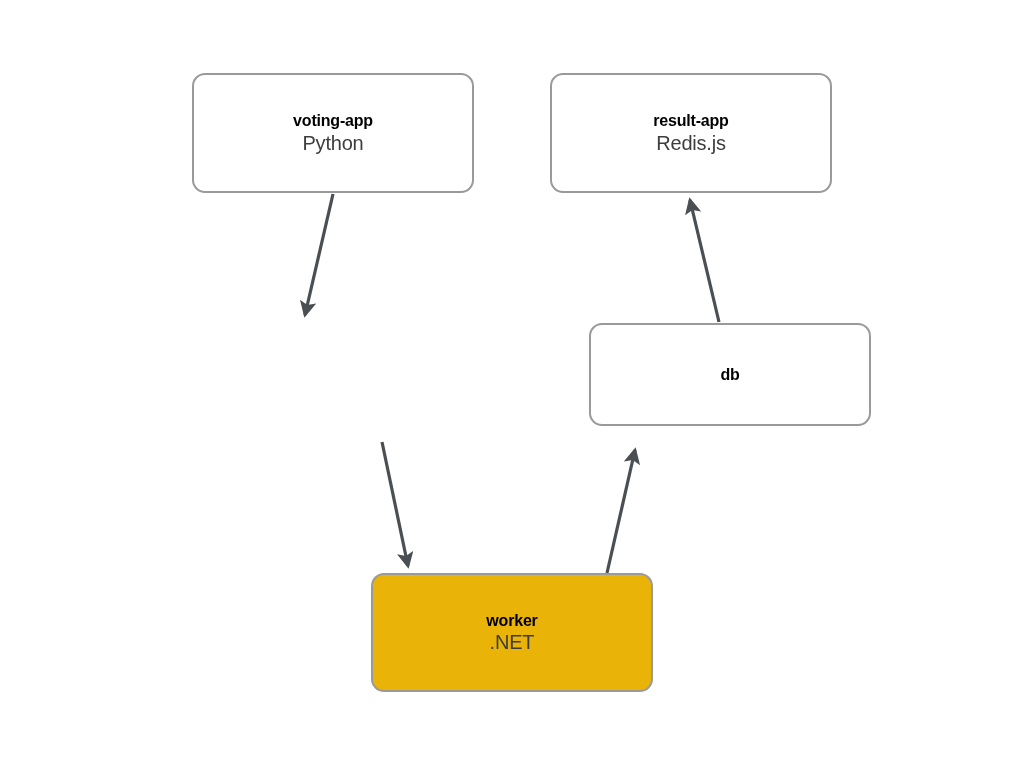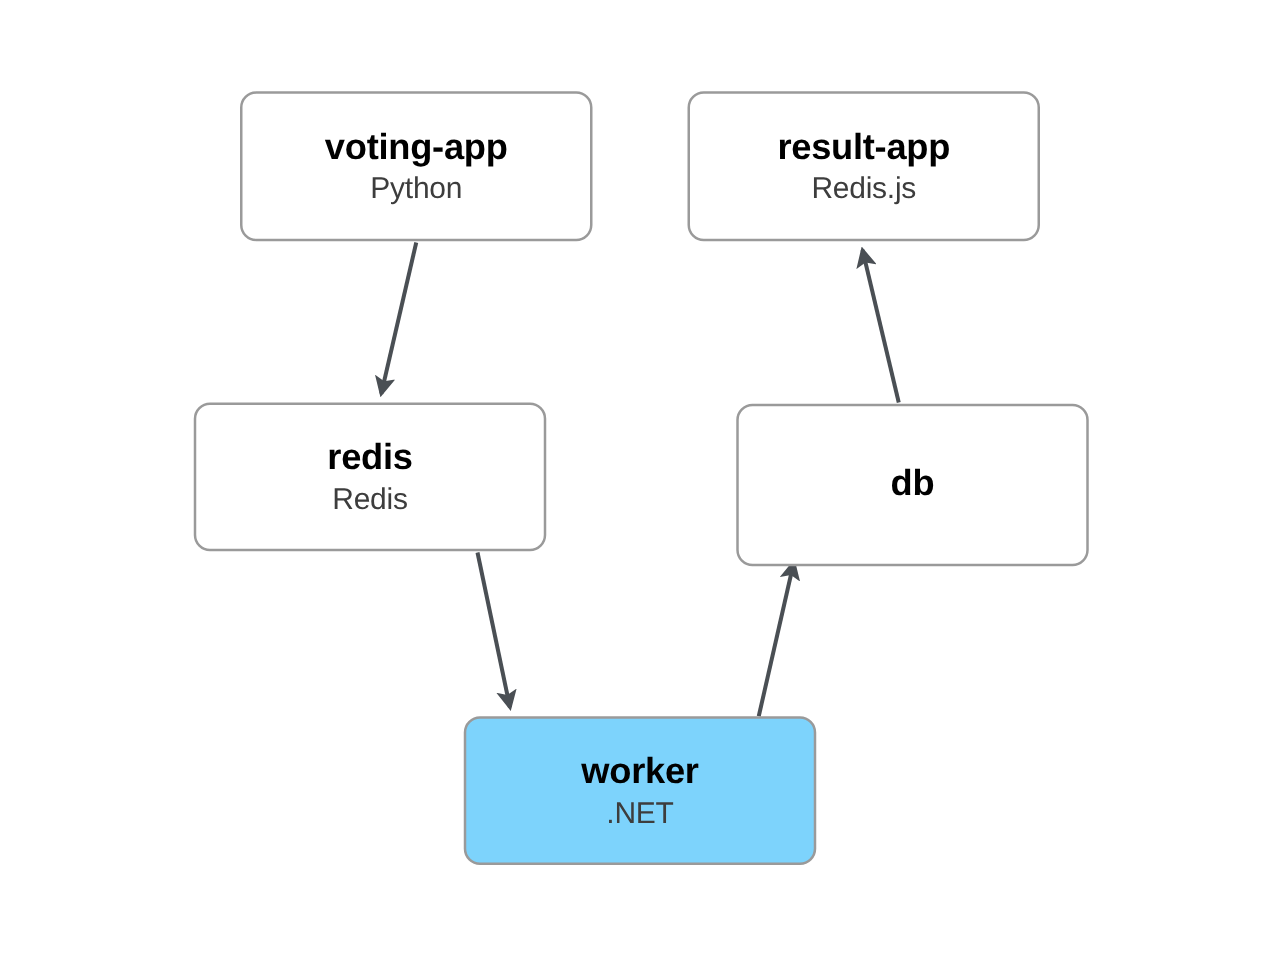--- a/index.html
+++ b/index.html
@@ -29,28 +29,28 @@
     background: #ffffff;
     border: 2px solid #9a9a9a;
     border-radius: 13px;
     display: flex;
     flex-direction: column;
     align-items: center;
     justify-content: center;
     z-index: 2;
   }
   .node-title {
-    font-size: 29px;
+    font-size: 16px;
     font-weight: bold;
     color: #000000;
     line-height: 1.22;
     letter-spacing: -0.2px;
   }
   .node-subtitle {
-    font-size: 24px;
+    font-size: 20px;
     font-weight: normal;
     color: #3d3d3d;
     line-height: 1.22;
     letter-spacing: -0.2px;
   }
 </style>
 </head>
 <body>
 
 <div id="canvas" style="background: rgb(255, 255, 255);">
@@ -74,27 +74,23 @@
   <div class="node" style="left: 192px; top: 73px; width: 282px; height: 120px; border-color: rgb(154, 154, 154); background: rgb(255, 255, 255);">
     <div class="node-title">voting-app</div>
     <div class="node-subtitle">Python</div>
   </div>
 
   <div class="node" style="left: 550px; top: 73px; width: 282px; height: 120px; border-color: rgb(154, 154, 154); background: rgb(255, 255, 255);">
     <div class="node-title">result-app</div>
     <div class="node-subtitle">Redis.js</div>
   </div>
 
-  <div class="node" style="left: 155px; top: 322px; width: 282px; height: 119px; border-color: rgb(154, 154, 154); background: rgb(255, 255, 255);">
-    <div class="node-title">redis</div>
-    <div class="node-subtitle">Redis</div>
-  </div>
 
-  <div class="node" style="left: 589px; top: 323px; width: 282px; height: 130px; border-color: rgb(154, 154, 154); background: rgb(255, 255, 255); text-align: center;">
+  <div class="node" style="left: 589px; top: 323px; width: 282px; height: 103px; border-color: rgb(154, 154, 154); background: rgb(255, 255, 255); text-align: center;">
     <div class="node-title">db</div>
   </div>
 
-  <div class="node" style="left: 371px; top: 573px; width: 282px; height: 119px; border-color: rgb(154, 154, 154); background: #7dd3fc;">
+  <div class="node" style="left: 371px; top: 573px; width: 282px; height: 119px; border-color: rgb(154, 154, 154); background: #eab308;">
     <div class="node-title">worker</div>
     <div class="node-subtitle">.NET</div>
   </div>
 
 </div>
 
 </body></html>

